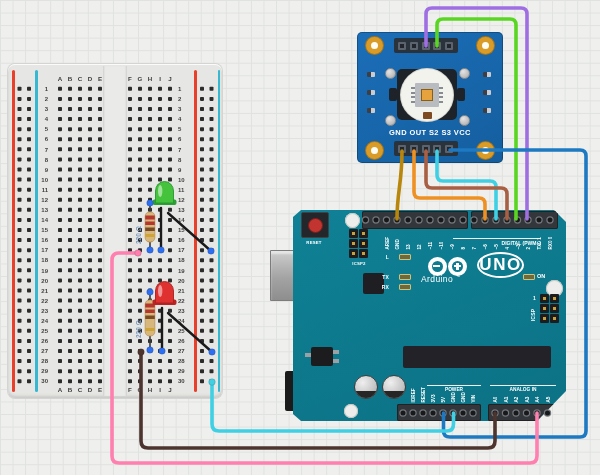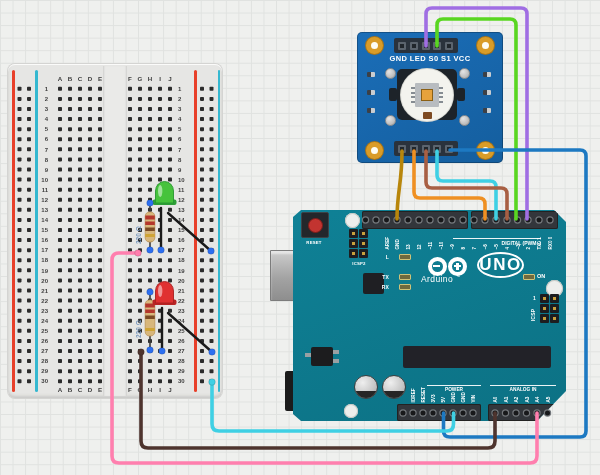--- a/index.html
+++ b/index.html
@@ -95,21 +95,21 @@
         <div class="sensor-pin" style="left: 39px;"></div>
         <div class="sensor-pin" style="left: 51px;"></div>
       </div>
     <div class="sensor-strip" style="left:37px;top:109px;" id="sensor-strip-bottom">
         <div class="sensor-pin" style="left: 4px;"></div>
         <div class="sensor-pin" style="left: 16px;"></div>
         <div class="sensor-pin" style="left: 28px;"></div>
         <div class="sensor-pin" style="left: 39px;"></div>
         <div class="sensor-pin" style="left: 51px;"></div>
       </div>
-    <div class="sensor-label" style="top:22px;">GND LED S0 S1 VCC</div>
+    <div class="sensor-label" style="top:96px;">GND OUT S2 S3 VCC</div>
     <div class="sensor-black" style="left:40px;top:37px;width:60px;height:51px;"></div>
     <div class="sensor-black" style="left:32px;top:56px;width:8px;height:13px;border-radius:2px;"></div>
     <div class="sensor-black" style="left:100px;top:56px;width:8px;height:13px;border-radius:2px;"></div>
     <div style="position:absolute;left:44px;top:37px;width:52px;height:52px;border-radius:50%;background:#f3f3ee;box-shadow:0 0 0 1px #d8d8d2;"></div>
     <div class="screw" style="left:27.5px;top:35.5px;"></div>
     <div class="screw" style="left:101.5px;top:35.5px;"></div>
     <div class="screw" style="left:27.5px;top:82.5px;"></div>
     <div class="screw" style="left:101.5px;top:82.5px;"></div>
     <div class="smd" style="left:10px;top:40px;"></div>
     <div class="smd" style="left:10px;top:58px;"></div>

